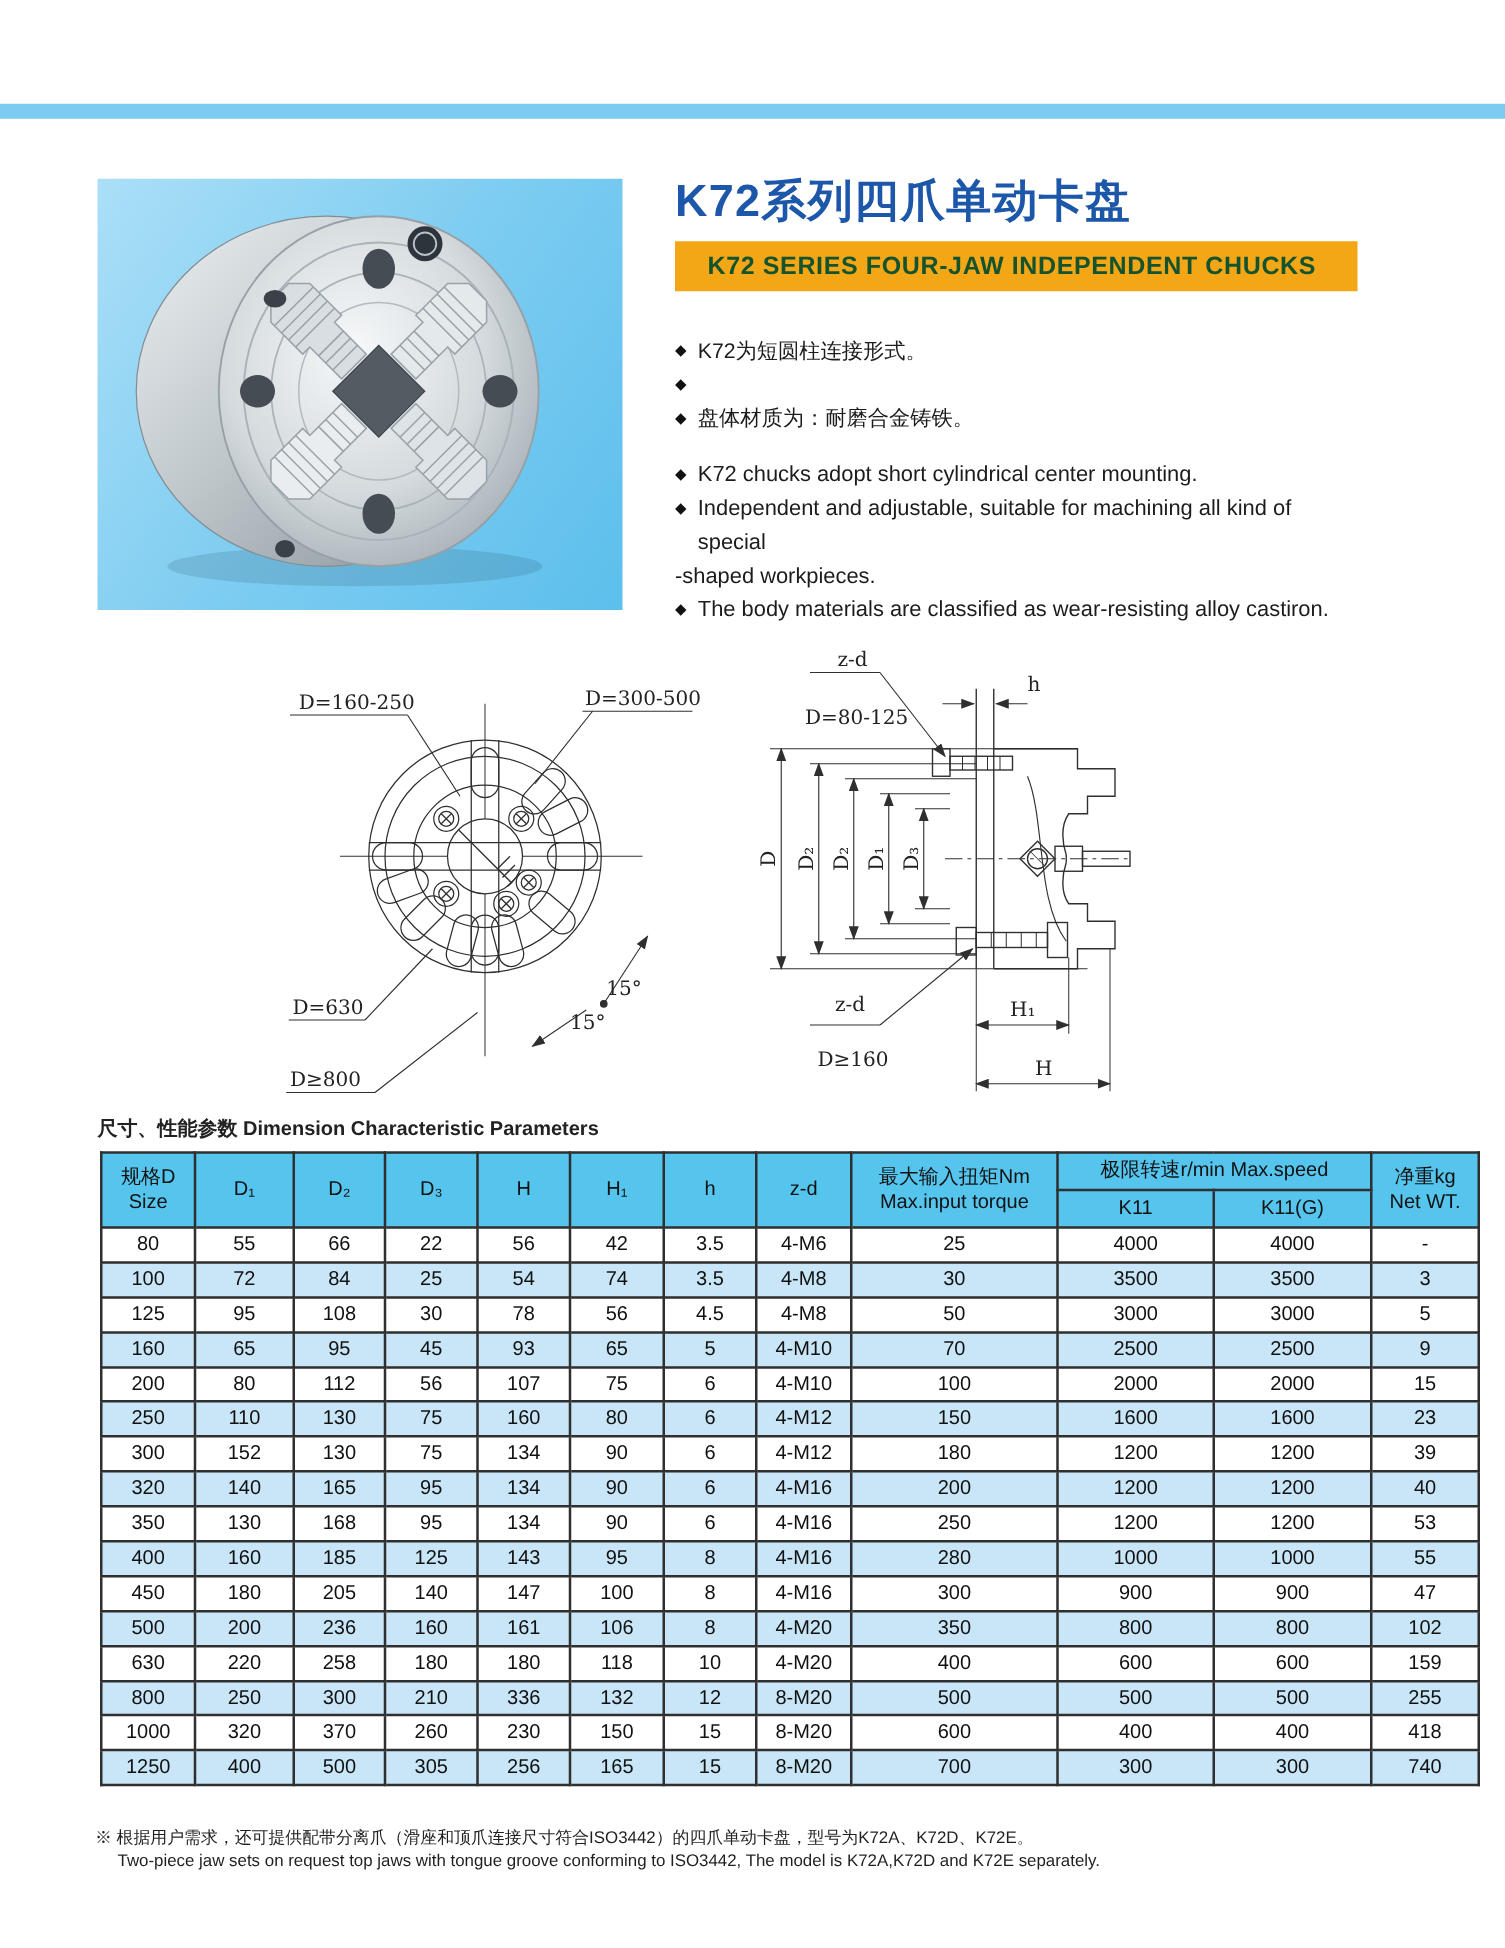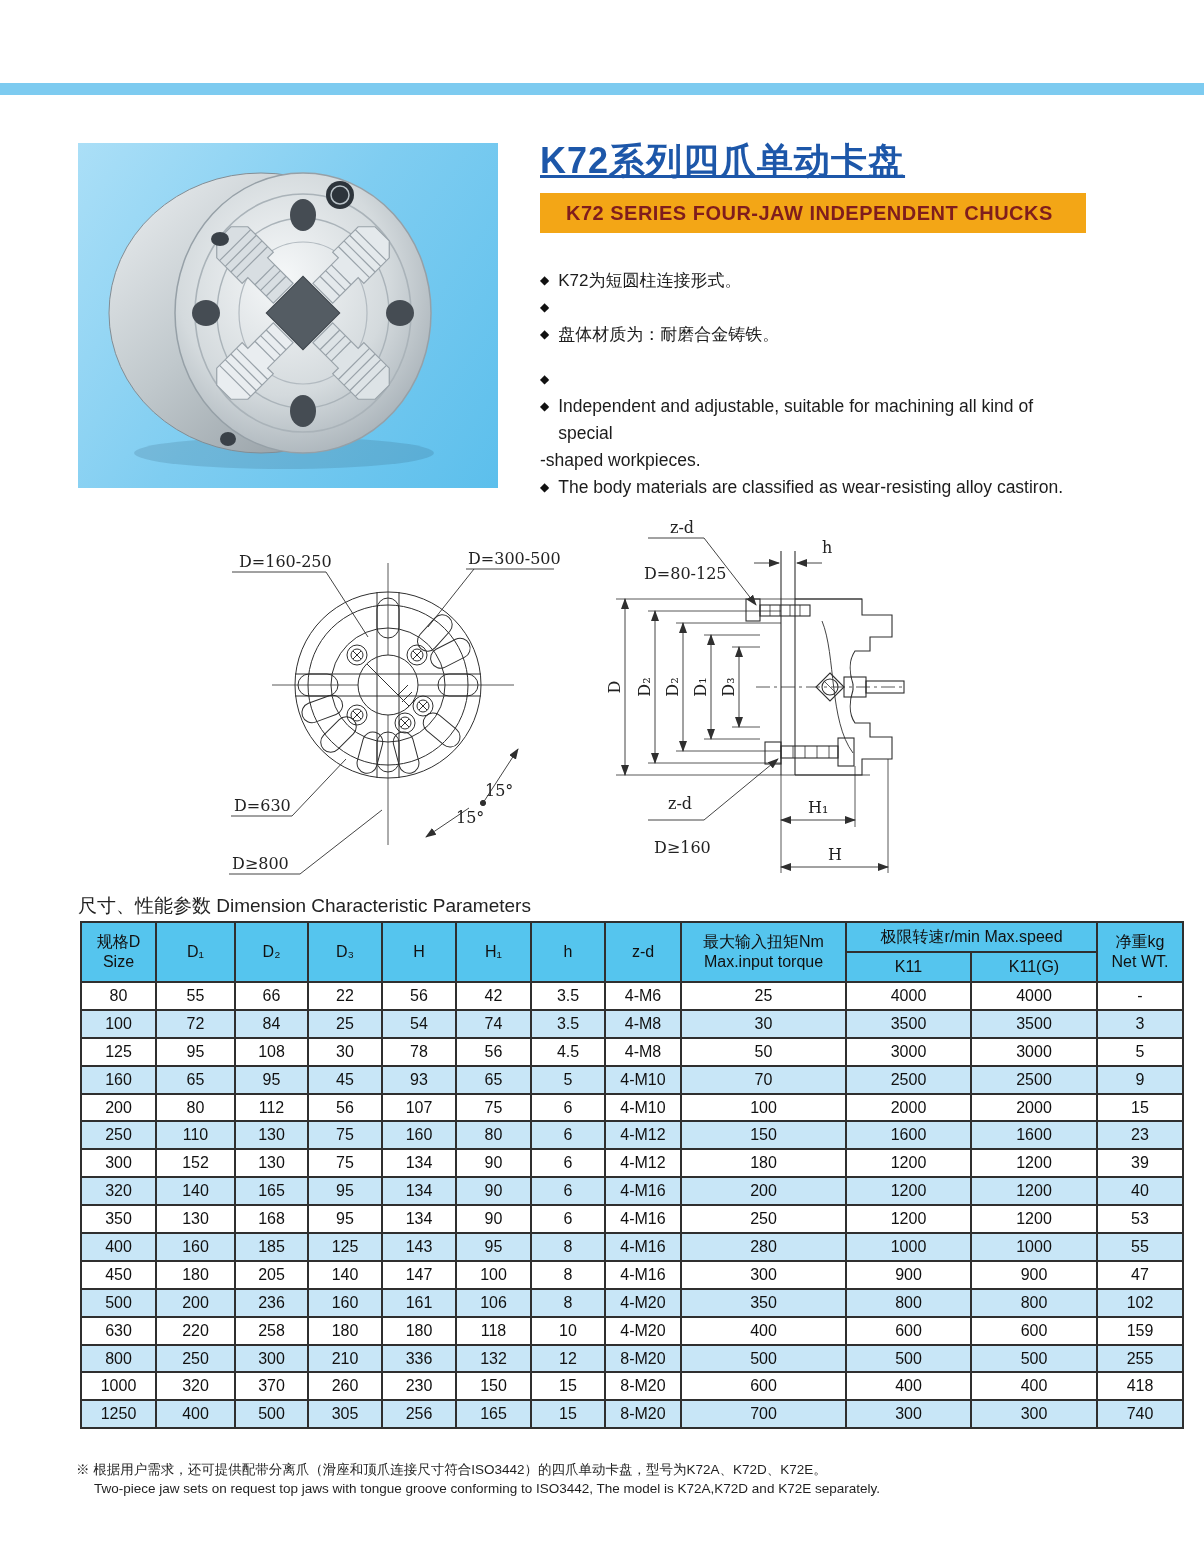--- a/index.html
+++ b/index.html
@@ -2,31 +2,31 @@
 <html><head>
 <meta charset="utf-8">
 <style>
   html,body{margin:0;padding:0;background:#fff;}
   .page{position:relative;width:1204px;height:1558px;background:#ffffff;overflow:hidden;
         font-family:"Liberation Sans",sans-serif;color:#1a1a1a;}
   .top-bar{position:absolute;left:0;top:83px;width:1204px;height:12px;background:#7dcbf0;}
   .photo{position:absolute;left:78px;top:143px;width:420px;height:345px;
          background:linear-gradient(125deg,#abdff7 0%,#7fcdf1 48%,#5cbfec 100%);}
   .title-block{position:absolute;left:540px;top:138px;width:546px;}
-  .page-title{margin:0;font-size:36px;font-weight:bold;color:#1d57a9;letter-spacing:1px;line-height:1.25;text-decoration:underline;}
-  .banner{margin-top:10px;height:40px;line-height:40px;background:#f3a616;color:#7f1d1d;
+  .page-title{margin:0;font-size:36px;font-weight:bold;color:#1d57a9;letter-spacing:1px;line-height:1.25;}
+  .banner{margin-top:10px;height:40px;line-height:40px;background:#f3a616;color:#14532d;
           font-size:20px;font-weight:bold;padding-left:26px;letter-spacing:.5px;}
   .bullets{margin-top:34px;font-size:17px;color:#1c1c1c;}
   .bullets.en{margin-top:18px;font-size:17.5px;}
   .b-line{display:flex;align-items:flex-start;line-height:27px;}
   .b-icon{font-size:12px;margin-right:9px;line-height:27px;color:#111;}
   .b-cont{padding-left:0;}
   svg text{font-family:"DejaVu Serif",serif;font-size:16px;fill:#222;}
   .diagram{position:absolute;}
-  .tbl-title{position:absolute;left:78px;top:893px;font-size:19px;color:#222;}
+  .tbl-title{position:absolute;left:78px;top:893px;font-size:16px;color:#222;font-weight:bold;}
   table.spec{position:absolute;left:80px;top:921px;width:1102px;border-collapse:collapse;table-layout:fixed;}
   table.spec th,table.spec td{border:2px solid #2f2f2f;text-align:center;vertical-align:middle;
       padding:0;font-size:16px;color:#111;}
   table.spec th{background:#55c5ee;font-weight:normal;height:28px;line-height:1.25;}
   table.spec td{height:25.9px;background:#ffffff;}
   table.spec tr.alt td{background:#c8e6f7;}
   .footnote{position:absolute;left:76px;top:1460px;font-size:13.5px;color:#1f1f1f;line-height:19px;}
   .fn2{padding-left:18px;}
 </style>
 </head>
@@ -101,20 +101,21 @@
         <span class="b-icon">◆</span>
         </div>
       <div class="b-line">
         <span class="b-icon">◆</span>
         <span>盘体材质为：耐磨合金铸铁。</span>
         </div>
     </div>
     <div class="bullets en">
       <div class="b-line">
         <span class="b-icon">◆</span>
+        <span>K72 chucks adopt short cylindrical center mounting.</span>
         </div>
       <div class="b-line">
         <span class="b-icon">◆</span>
         <span>Independent and adjustable, suitable for machining all kind of special</span>
         </div>
       <div class="b-line b-cont">
         <span>-shaped workpieces.</span>
         </div>
       <div class="b-line">
         <span class="b-icon">◆</span>

